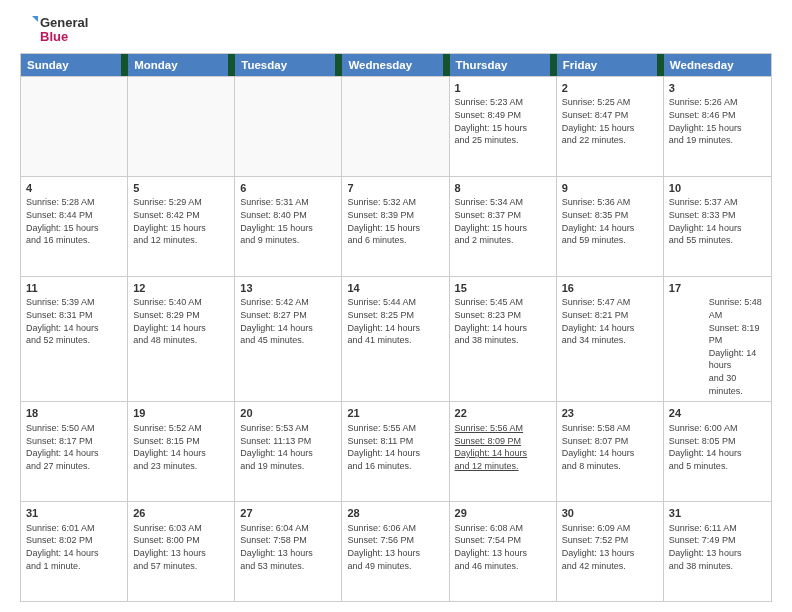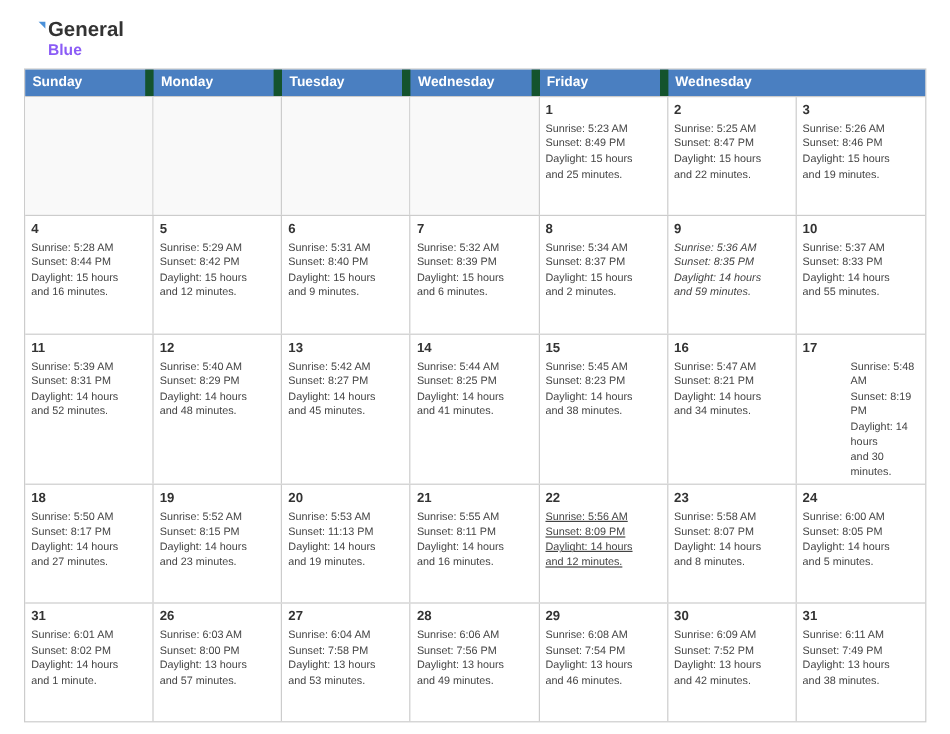--- a/index.html
+++ b/index.html
@@ -101,37 +101,38 @@
 <body>
 
 <div class="page">
   <div class="header">
     <div class="logo">
   <div style="display:flex;align-items:center;gap:2px;">
     <svg width="18" height="28" viewBox="0 0 18 28">
       <polygon points="12,0 18,0 18,6" fill="#4a90d9"></polygon>
     </svg>
     <div style="display:flex;flex-direction:column;line-height:1.1;">
-      <span style="font-size:17px;font-weight:bold;color:#333;">General</span>
-      <span style="font-size:13px;font-weight:bold;color:#8b5cf6;">Blue</span>
+      <span style="font-size:13px;font-weight:bold;color:#333;">General</span>
+      <span style="font-size:13px;font-weight:bold;color:#be185d;">Blue</span>
     </div>
   </div>
 </div>
     <div class="title-block">
       <div class="main-title"></div>
       <div class="subtitle"></div>
     </div>
   </div>
 
   <div class="calendar">
     <div class="cal-header-row">
     <div class="cal-header-cell">Sunday</div>
         <div class="cal-header-cell">Monday</div>
         <div class="cal-header-cell">Tuesday</div>
         <div class="cal-header-cell">Wednesday</div>
+        <div class="cal-header-cell">Thursday</div>
         <div class="cal-header-cell">Friday</div>
         <div class="cal-header-cell">Wednesday</div>
       </div>
     <div class="cal-body">
     <div class="cal-row">
           <div class="cal-cell empty"></div>
           <div class="cal-cell empty"></div>
           <div class="cal-cell empty"></div>
           <div class="cal-cell empty"></div>
           <div class="cal-cell">
@@ -187,21 +188,21 @@
           </div>
           <div class="cal-cell">
             <span class="day-num">8</span>
             <div class="info" style="white-space: pre-line;">Sunrise: 5:34 AM
 Sunset: 8:37 PM
 Daylight: 15 hours
 and 2 minutes.</div>
           </div>
           <div class="cal-cell">
             <span class="day-num">9</span>
-            <div class="info" style="white-space: pre-line; font-style: italic;">Sunrise: 5:36 AM
+            <div class="info" style="white-space: pre-line;">Sunrise: 5:36 AM
 Sunset: 8:35 PM
 Daylight: 14 hours
 and 59 minutes.</div>
           </div>
           <div class="cal-cell">
             <span class="day-num">10</span>
             <div class="info" style="white-space: pre-line;">Sunrise: 5:37 AM
 Sunset: 8:33 PM
 Daylight: 14 hours
 and 55 minutes.</div>

